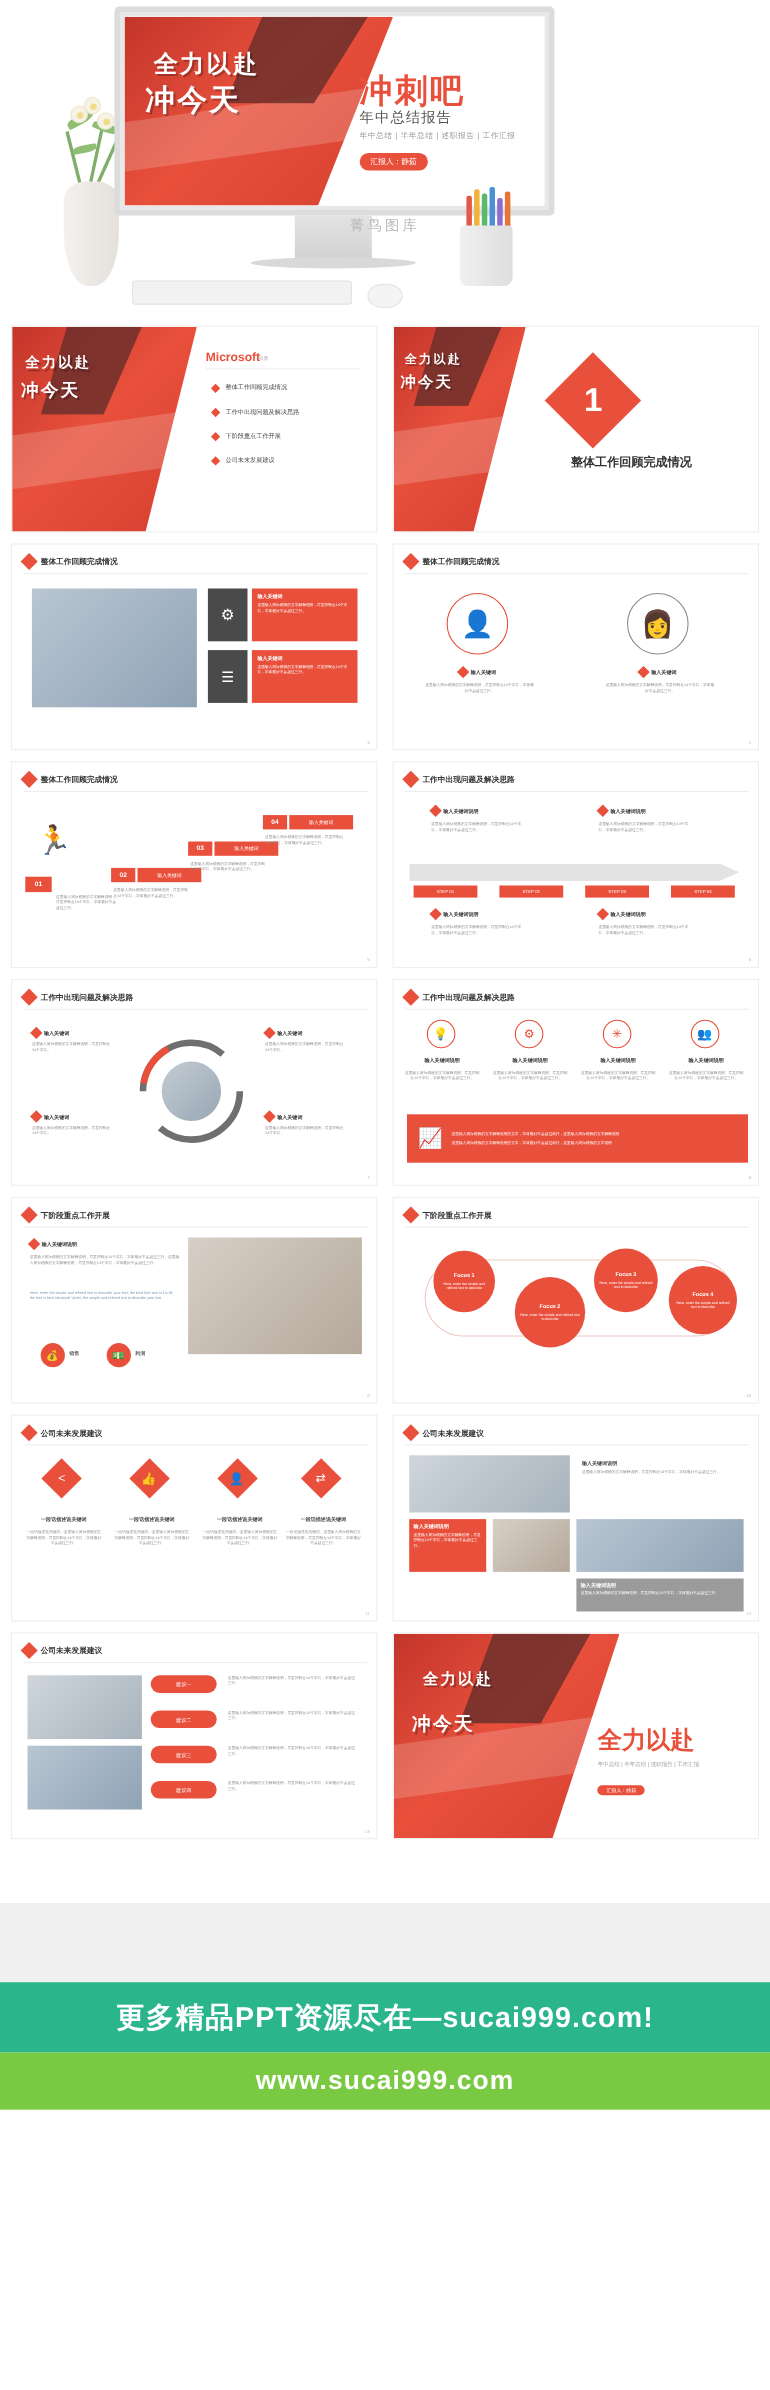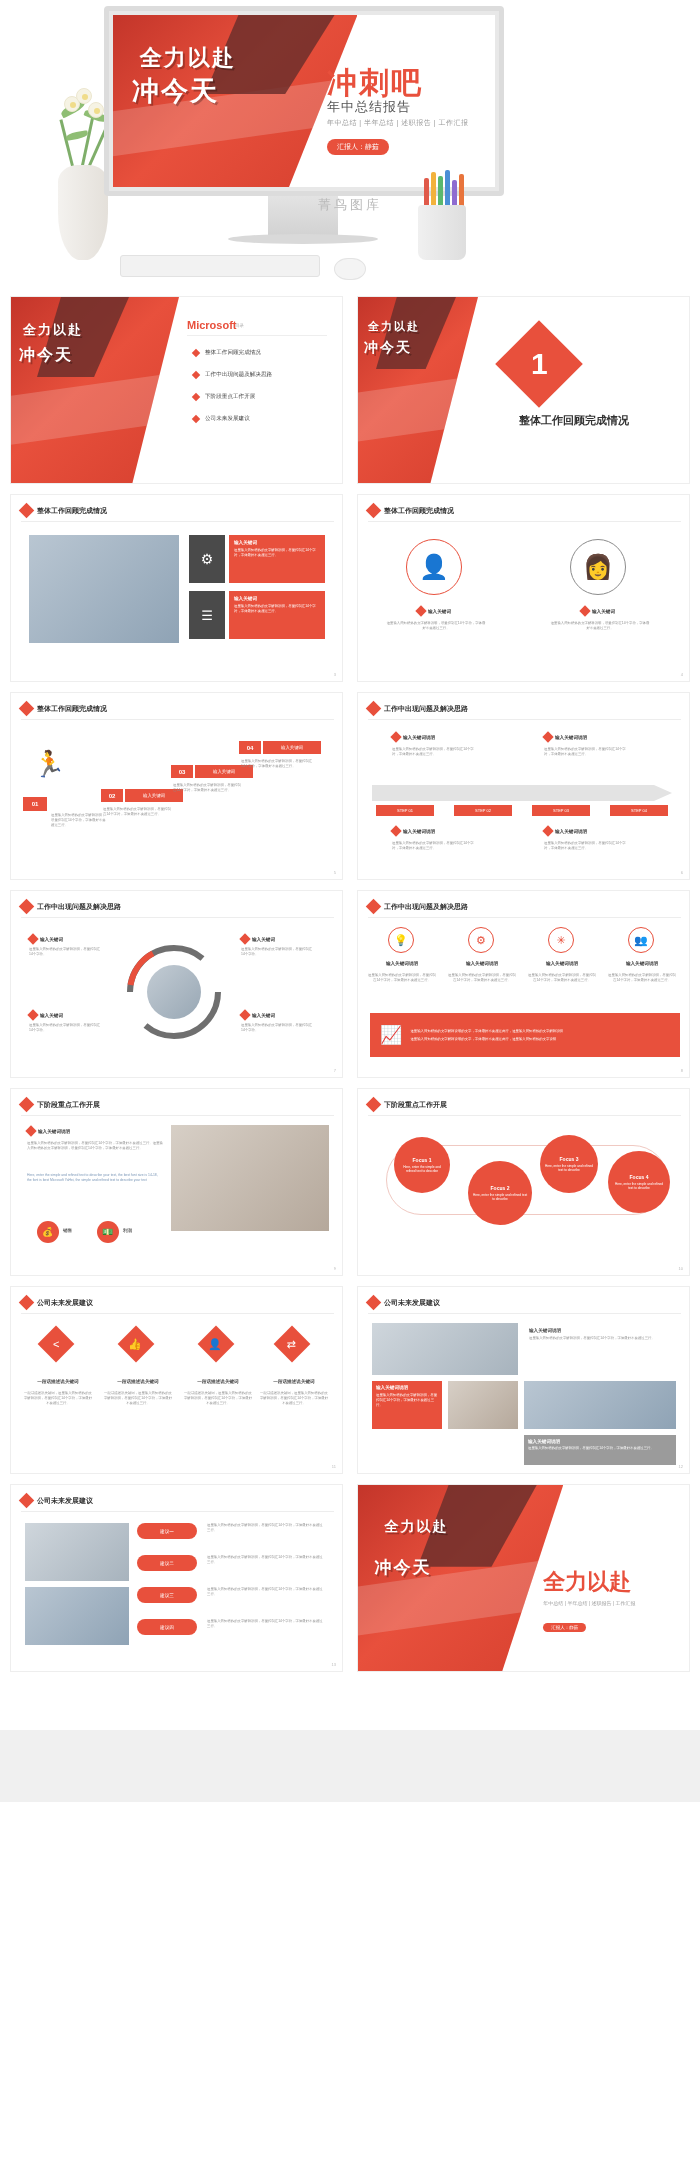--- a/index.html
+++ b/index.html
@@ -594,15 +594,21 @@
         <div class="thanks-title">全力以赴</div>
         <div class="thanks-sub">年中总结 | 半年总结 | 述职报告 | 工作汇报</div>
         <div class="thanks-btn">汇报人：静茹</div>
       </div>
     </div>
 
   </div>
 
   <div class="spacer-white"></div>
   <div class="gray-strip"></div>
+  <div class="bar-teal">
+    <span>更多精品PPT资源尽在—sucai999.com!</span>
+  </div>
+  <div class="bar-green">
+    <span>www.sucai999.com</span>
+  </div>
   <div class="bottom-white"></div>
 
 </div>
 
 </body></html>

